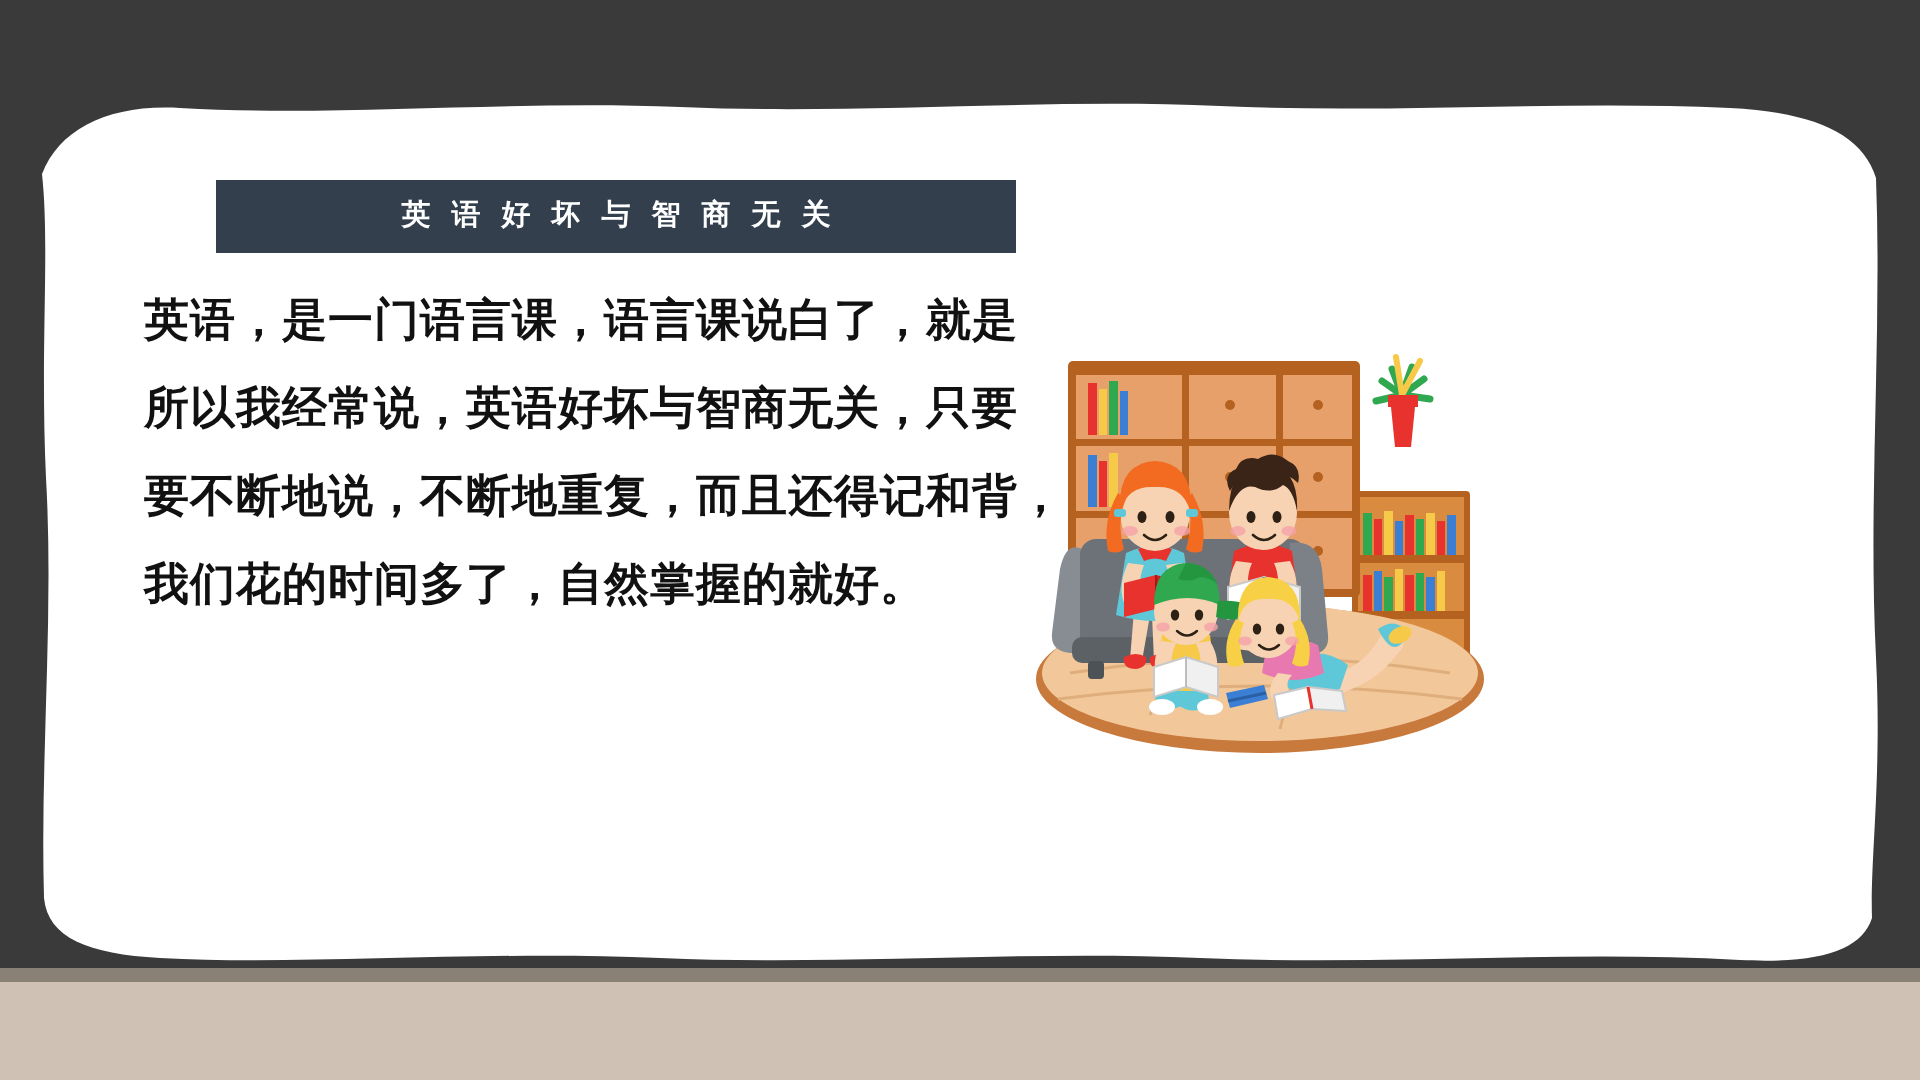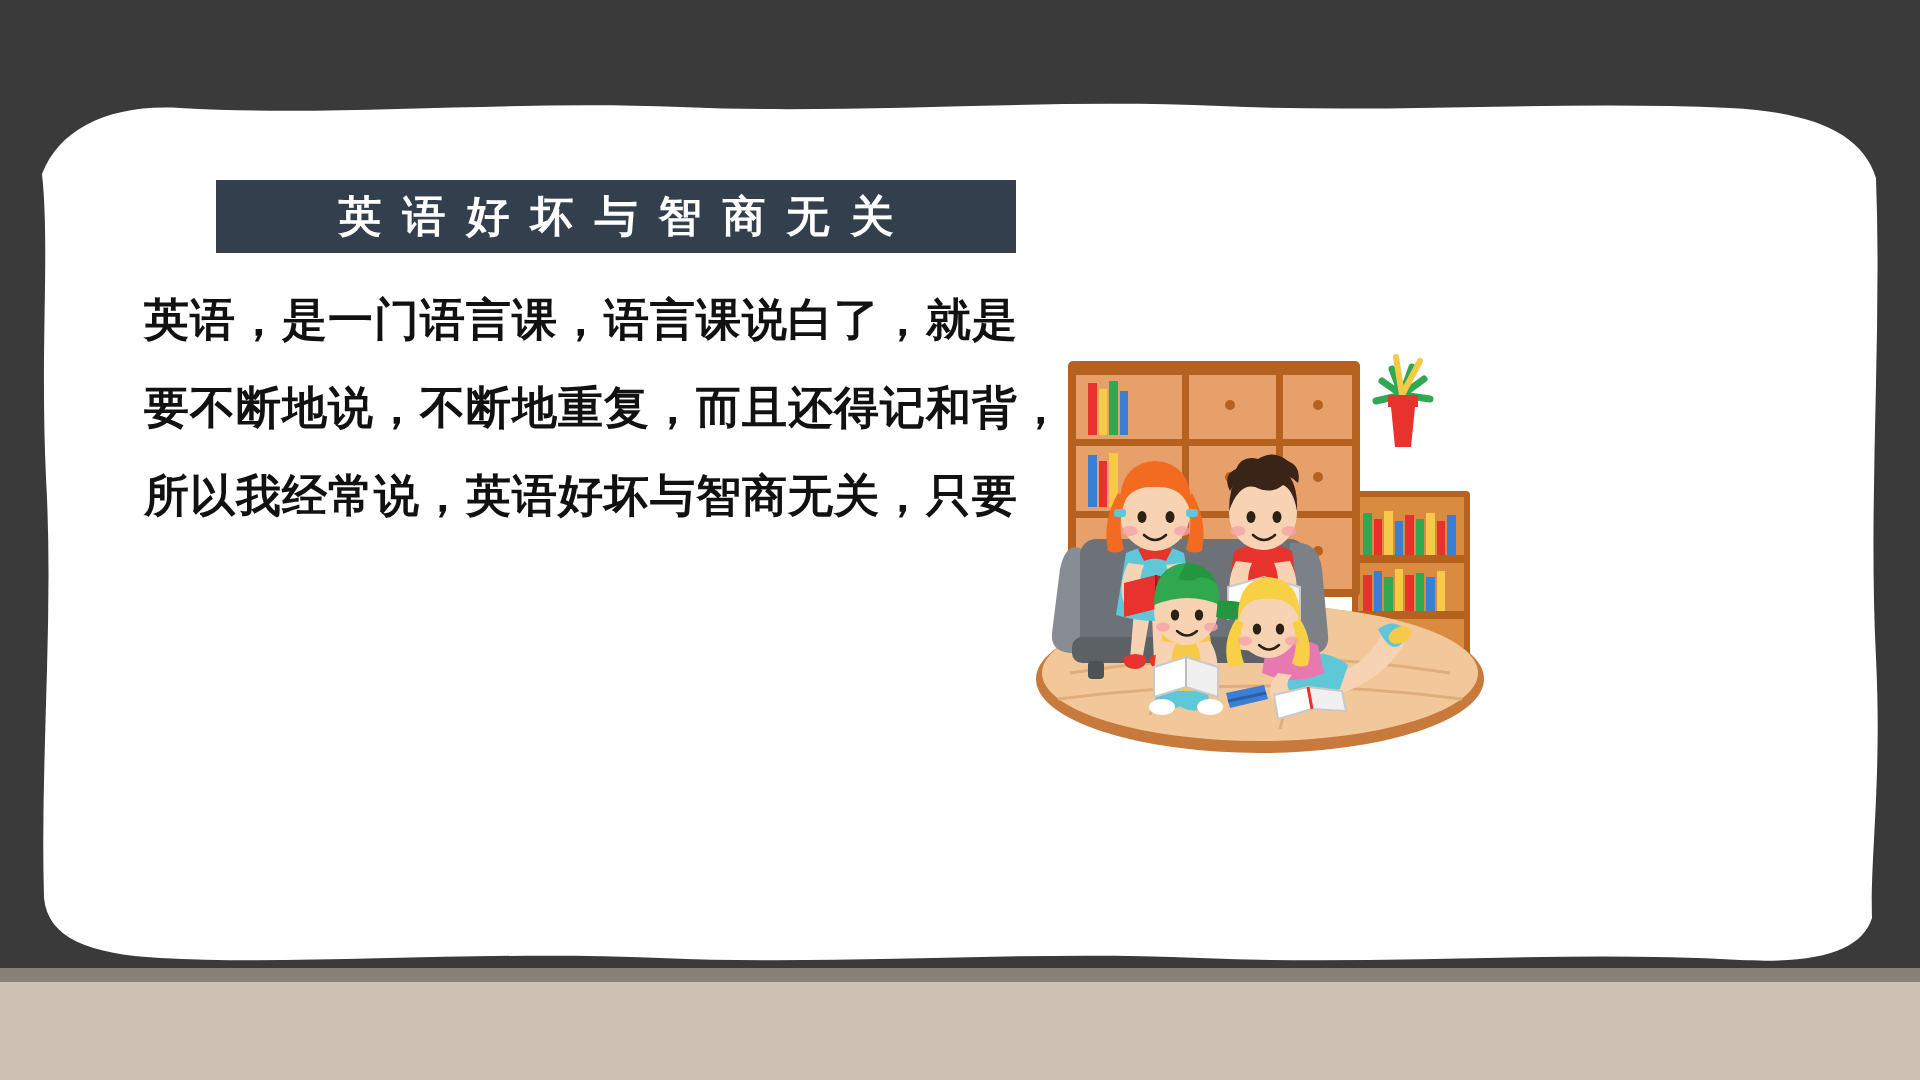--- a/index.html
+++ b/index.html
@@ -32,22 +32,22 @@
     position:absolute; left:0; top:0; width:1840px; height:870px;
   }
   #title-bar{
     position:absolute; left:176px; top:82px;
     width:800px; height:73px;
     background:#333f4d;
     display:flex; align-items:center; justify-content:center;
   }
   #title-text{
     color:#ffffff;
-    font-family:Liberation Sans, sans-serif;
-    font-size:43px;
+    font-family:Liberation Mono, monospace;
+    font-size:29px;
     font-weight:bold;
     letter-spacing:21px;
     text-indent:21px;
     white-space:nowrap;
     line-height:1;
   }
   #body-text{
     position:absolute; left:104px; top:178px;
     width:930px;
     font-weight:bold;
@@ -94,22 +94,23 @@
   </svg>
 
   <div id="content">
 
     <div id="title-bar">
       <span id="title-text">英语好坏与智商无关</span>
     </div>
 
     <div id="body-text">
       <div class="body-line">英语，是一门语言课，语言课说白了，就是</div>
+      <div class="body-line">所以我经常说，英语好坏与智商无关，只要</div>
       <div class="body-line">要不断地说，不断地重复，而且还得记和背，</div>
-      <div class="body-line">所以我经常说，英语好坏与智商无关，只要</div>
+      <div class="body-line">我们花的时间多了，自然掌握的就好。</div>
     </div>
 
     <div id="illustration">
       <svg width="460" height="420" viewBox="0 0 460 420">
 
         <g>
           <rect x="322" y="148" width="118" height="172" rx="4" fill="#b5611f"></rect>
           <rect x="328" y="154" width="106" height="160" fill="#d98c3f"></rect>
           <rect x="328" y="212" width="106" height="8" fill="#b5611f"></rect>
           <rect x="328" y="268" width="106" height="8" fill="#b5611f"></rect>

